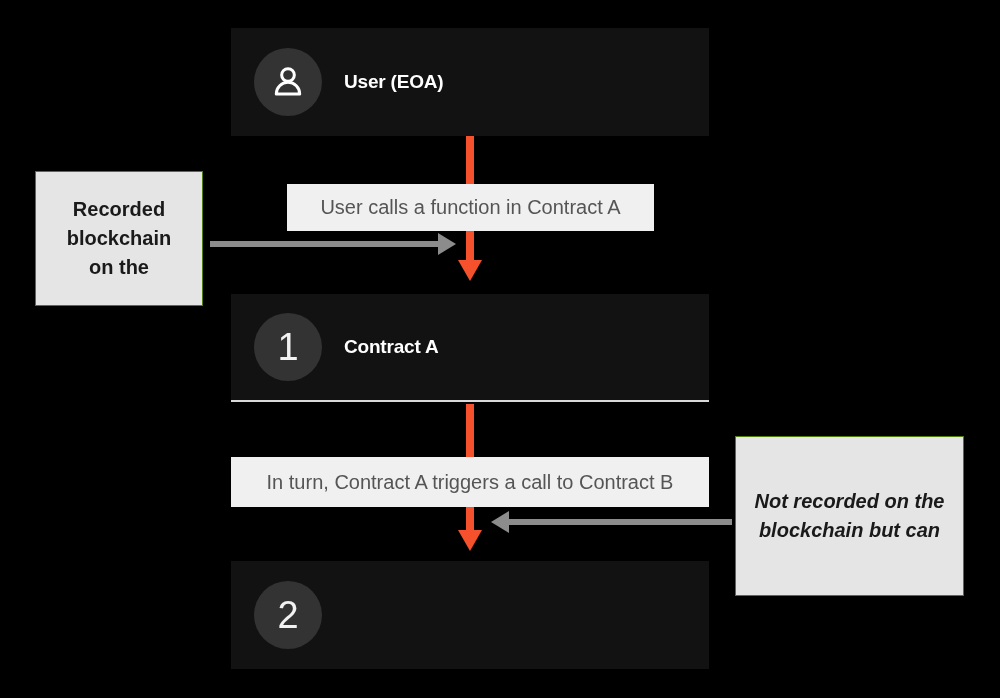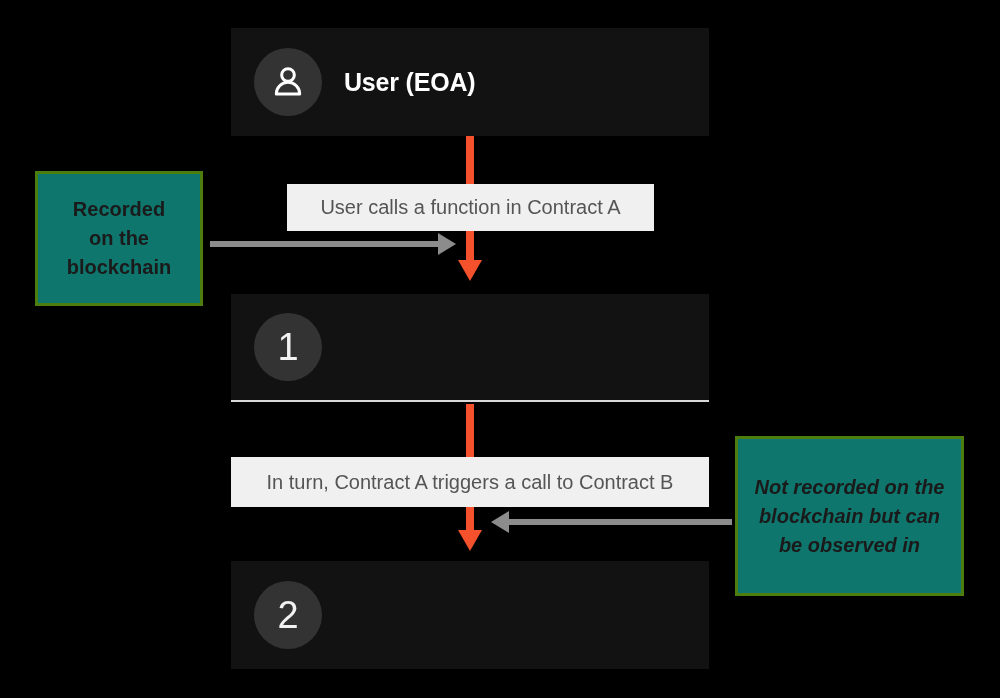--- a/index.html
+++ b/index.html
@@ -44,21 +44,21 @@
   }
   .badge-num {
     color: #f2f2f2;
     font-size: 38px;
     font-weight: 400;
     line-height: 1;
     font-family: "Liberation Sans", sans-serif;
   }
   .node-title {
     color: #ffffff;
-    font-size: 25px;
+    font-size: 19px;
     font-weight: bold;
     margin-left: 22px;
     letter-spacing: -0.2px;
     white-space: nowrap;
   }
 
   
   .chip {
     position: absolute;
     background: #f0f0f0;
@@ -121,22 +121,22 @@
     border-left: 18px solid #8c8c8c;
   }
   .gray-head-left {
     left: 491px; top: 511px;
     border-right: 18px solid #8c8c8c;
   }
 
   
   .note {
     position: absolute;
-    background: #0f766e;
-    border: 3px solid #4d7c0f;
+    background: #e5e5e5;
+    border: 1px solid #4d7c0f;
     display: flex;
     align-items: center;
     justify-content: center;
     text-align: center;
     box-sizing: border-box;
     z-index: 4;
   }
   .note-text {
     color: #1a1a1a;
     font-weight: bold;
@@ -173,44 +173,44 @@
         <path d="M4.6 19.6 a7.4 7.4 0 0 1 14.8 0 z" fill="none" stroke="#ffffff" stroke-width="1.9" stroke-linejoin="round"></path>
       </svg>
     </div>
     <div class="node-title">User (EOA)</div>
   </div>
 
   <div class="node node-contract-a">
     <div class="badge">
       <span class="badge-num">1</span>
     </div>
+    <div class="node-title">Contract A</div>
   </div>
 
   <div class="node node-contract-b">
     <div class="badge">
       <span class="badge-num">2</span>
     </div>
   </div>
 
   <div class="chip chip-2">
     <span>In turn, Contract A triggers a call to Contract B</span>
   </div>
   <div class="chip chip-1">
     <span>User calls a function in Contract A</span>
   </div>
 
   <div class="note note-left">
     <div class="note-text">
       <div>Recorded</div>
+      <div>blockchain</div>
       <div>on the</div>
-      <div>blockchain</div>
     </div>
   </div>
 
   <div class="note note-right">
     <div class="note-text">
       <div>Not recorded on the</div>
       <div>blockchain but can</div>
-      <div>be observed in</div>
     </div>
   </div>
 
 </div>
 
 </body></html>

